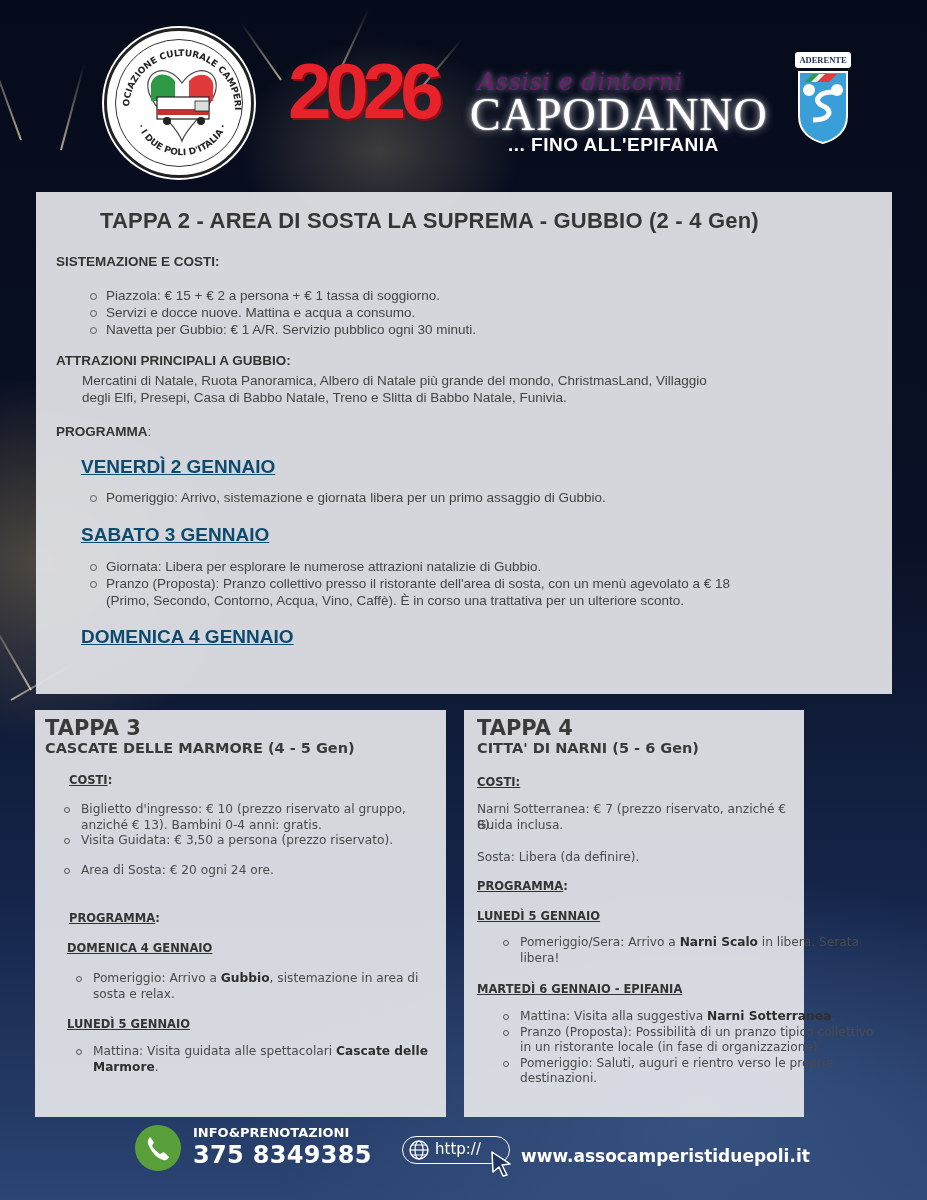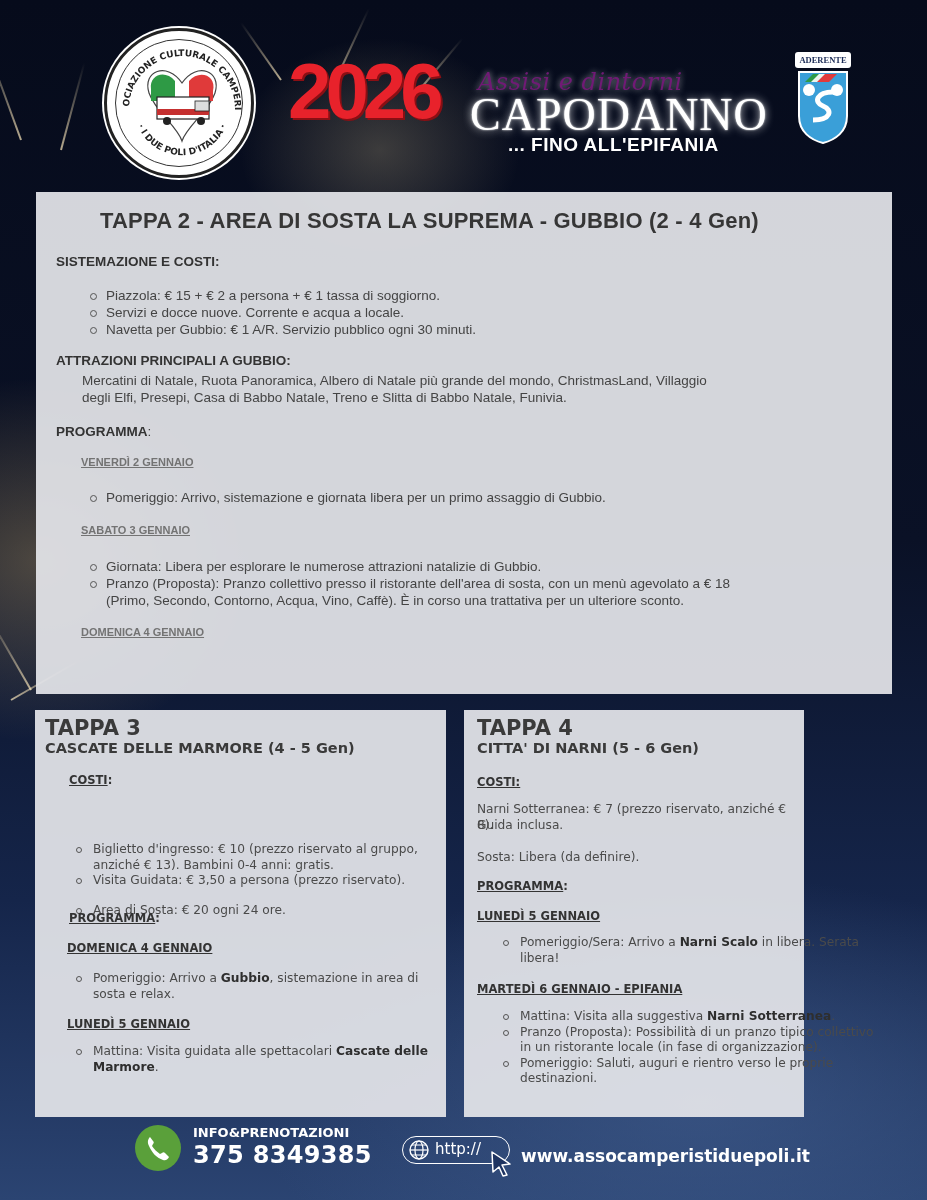--- a/index.html
+++ b/index.html
@@ -61,21 +61,21 @@
     position:absolute; left:64px; top:16px; font-family:"Liberation Sans", sans-serif; font-weight:bold;
     font-size:22px; color:#363636; letter-spacing:0.2px;
   }
   .h-sec { font-family:"Liberation Sans", sans-serif; font-weight:bold; font-size:13.5px; color:#333; }
   .body-txt { font-family:"Liberation Sans", sans-serif; font-size:13.5px; color:#444; line-height:17px; }
   ul.circ { list-style:none; }
   ul.circ li { position:relative; padding-left:22px; }
   ul.circ li::before {
     content:""; position:absolute; left:6px; top:6px; width:5px; height:5px; border:1.2px solid #555; border-radius:50%;
   }
-  .day { font-family:"Liberation Sans", sans-serif; font-weight:bold; font-size:11px; color:#737373; text-decoration:underline; }
+  .day { font-family:"Liberation Sans", sans-serif; font-weight:bold; font-size:19px; color:#0c4a6e; text-decoration:underline; }
 
   .abs { position:absolute; }
 
   
   .t-big { font-family:"DejaVu Sans", sans-serif; font-weight:bold; font-size:21px; color:#3a3a3a; line-height:1; }
   .t-sub { font-family:"DejaVu Sans", sans-serif; font-weight:bold; font-size:14.5px; color:#3a3a3a; }
   .s-head { font-family:"DejaVu Sans", sans-serif; font-weight:bold; font-size:11.5px; color:#333; }
   .s-head u { text-decoration:underline; }
   .s-body { font-family:"DejaVu Sans", sans-serif; font-size:12.2px; color:#4a4a4a; line-height:15.5px; }
   .s-body b { color:#2e2e2e; }
@@ -149,21 +149,21 @@
     <path d="M38 24 C 22 24, 18 34, 28 38 C 38 42, 36 52, 18 52" fill="none" stroke="#fff" stroke-width="5"></path>
   </svg>
 </div>
 
 <div class="panel p2">
   <div class="p2-title">TAPPA 2 - AREA DI SOSTA LA SUPREMA - GUBBIO (2 - 4 Gen)</div>
 
   <div class="abs h-sec" style="left:20px;top:62px;">SISTEMAZIONE E COSTI:</div>
   <ul class="abs circ body-txt" style="left:48px;top:95px;">
     <li>Piazzola: € 15 + € 2 a persona + € 1 tassa di soggiorno.</li>
-    <li>Servizi e docce nuove. Corrente e acqua a locale.</li>
+    <li>Servizi e docce nuove. Mattina e acqua a consumo.</li>
     <li>Navetta per Gubbio: € 1 A/R. Servizio pubblico ogni 30 minuti.</li>
   </ul>
 
   <div class="abs h-sec" style="left:20px;top:161px;">ATTRAZIONI PRINCIPALI A GUBBIO:</div>
   <div class="abs body-txt" style="left:46px;top:197px;">degli Elfi, Presepi, Casa di Babbo Natale, Treno e Slitta di Babbo Natale, Funivia.</div>
   <div class="abs body-txt" style="left:46px;top:180px;">Mercatini di Natale, Ruota Panoramica, Albero di Natale più grande del mondo, ChristmasLand, Villaggio</div>
 
   <div class="abs" style="left:20px;top:229px;">
     <span class="h-sec">PROGRAMMA</span><span class="body-txt">:</span>
   </div>
@@ -181,21 +181,21 @@
   <div class="abs body-txt" style="left:70px;top:400px;">(Primo, Secondo, Contorno, Acqua, Vino, Caffè). È in corso una trattativa per un ulteriore sconto.</div>
 
   <div class="abs day" style="left:45px;top:434px;">DOMENICA 4 GENNAIO</div>
 </div>
 
 <div class="panel p3">
   <div class="abs t-big" style="left:10px;top:8px;">TAPPA 3</div>
   <div class="abs t-sub" style="left:10px;top:30px;">CASCATE DELLE MARMORE (4 - 5 Gen)</div>
 
   <div class="abs s-head" style="left:34px;top:63px;"><u>COSTI</u>:</div>
-  <ul class="abs circ s s-body" style="left:32px;top:92px;width:370px;margin-top:40px;">
+  <ul class="abs circ s s-body" style="left:20px;top:92px;width:370px;">
     <li>Biglietto d'ingresso: € 10 (prezzo riservato al gruppo, anziché € 13). Bambini 0-4 anni: gratis.</li>
     <li>Visita Guidata: € 3,50 a persona (prezzo riservato).</li>
     <li style="margin-top:14px;">Area di Sosta: € 20 ogni 24 ore.</li>
   </ul>
 
   <div class="abs s-head" style="left:34px;top:201px;"><u>PROGRAMMA</u>:</div>
 
   <div class="abs s-head" style="left:32px;top:231px;"><u>DOMENICA 4 GENNAIO</u></div>
   <ul class="abs circ s s-body" style="left:32px;top:261px;width:370px;">
     <li><span>Pomeriggio: Arrivo a </span><b>Gubbio</b><span>, sistemazione in area di sosta e relax.</span></li>

